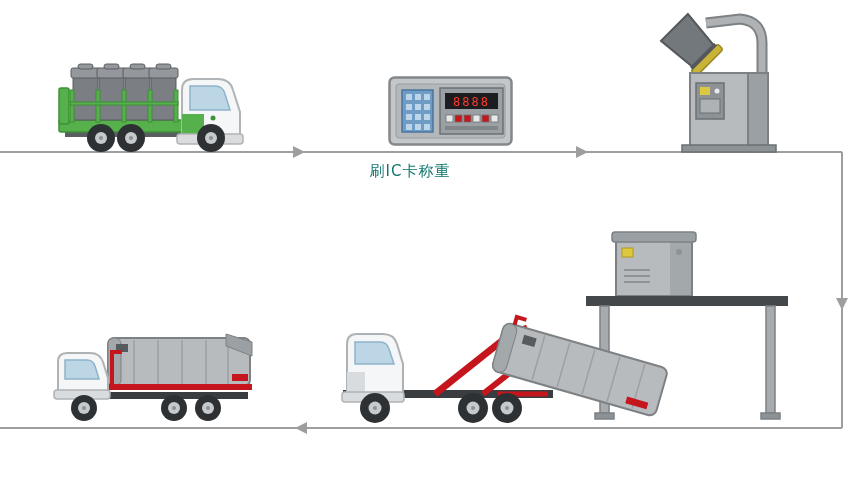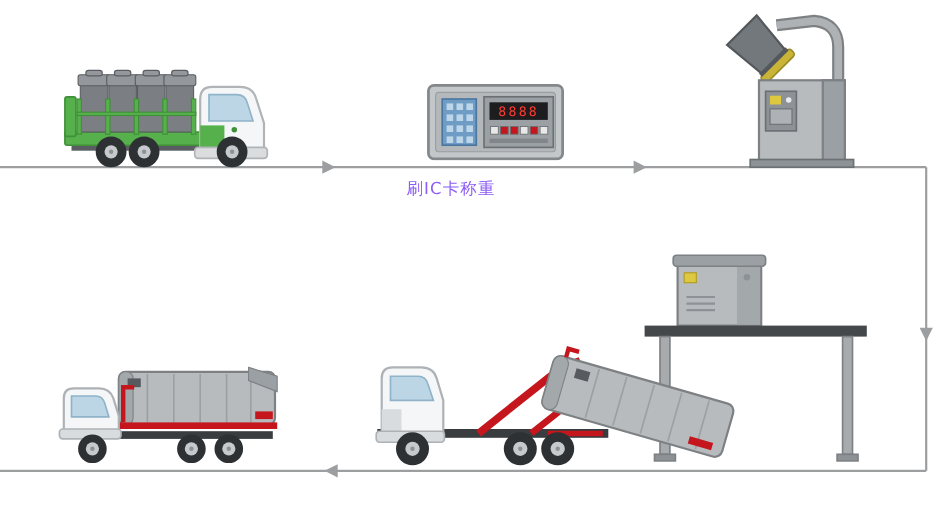--- a/index.html
+++ b/index.html
@@ -1,20 +1,20 @@
 <!DOCTYPE html>
 <html><head>
 <meta charset="utf-8">
 <style>
   html,body{margin:0;padding:0;background:#ffffff;}
   .canvas{position:relative;width:850px;height:484px;background:#ffffff;overflow:hidden;
           font-family:"DejaVu Sans","Liberation Sans",sans-serif;}
   .sprite{position:absolute;}
   .flow-label{position:absolute;left:343px;top:162px;width:134px;text-align:center;
-              font-size:15px;font-weight:500;color:#8b5cf6;letter-spacing:1px;}
+              font-size:15px;font-weight:500;color:#0f766e;letter-spacing:1px;}
   .led{font-family:"DejaVu Sans Mono",monospace;font-size:12px;fill:#ff3a2f;letter-spacing:2px;}
 </style>
 </head>
 <body>
 
 <div class="canvas">
 
   <svg class="sprite" style="left:0;top:0" width="850" height="484" viewBox="0 0 850 484">
     <g stroke="#9c9ea0" stroke-width="2" fill="none">
       <path d="M0,152 H842"></path>

